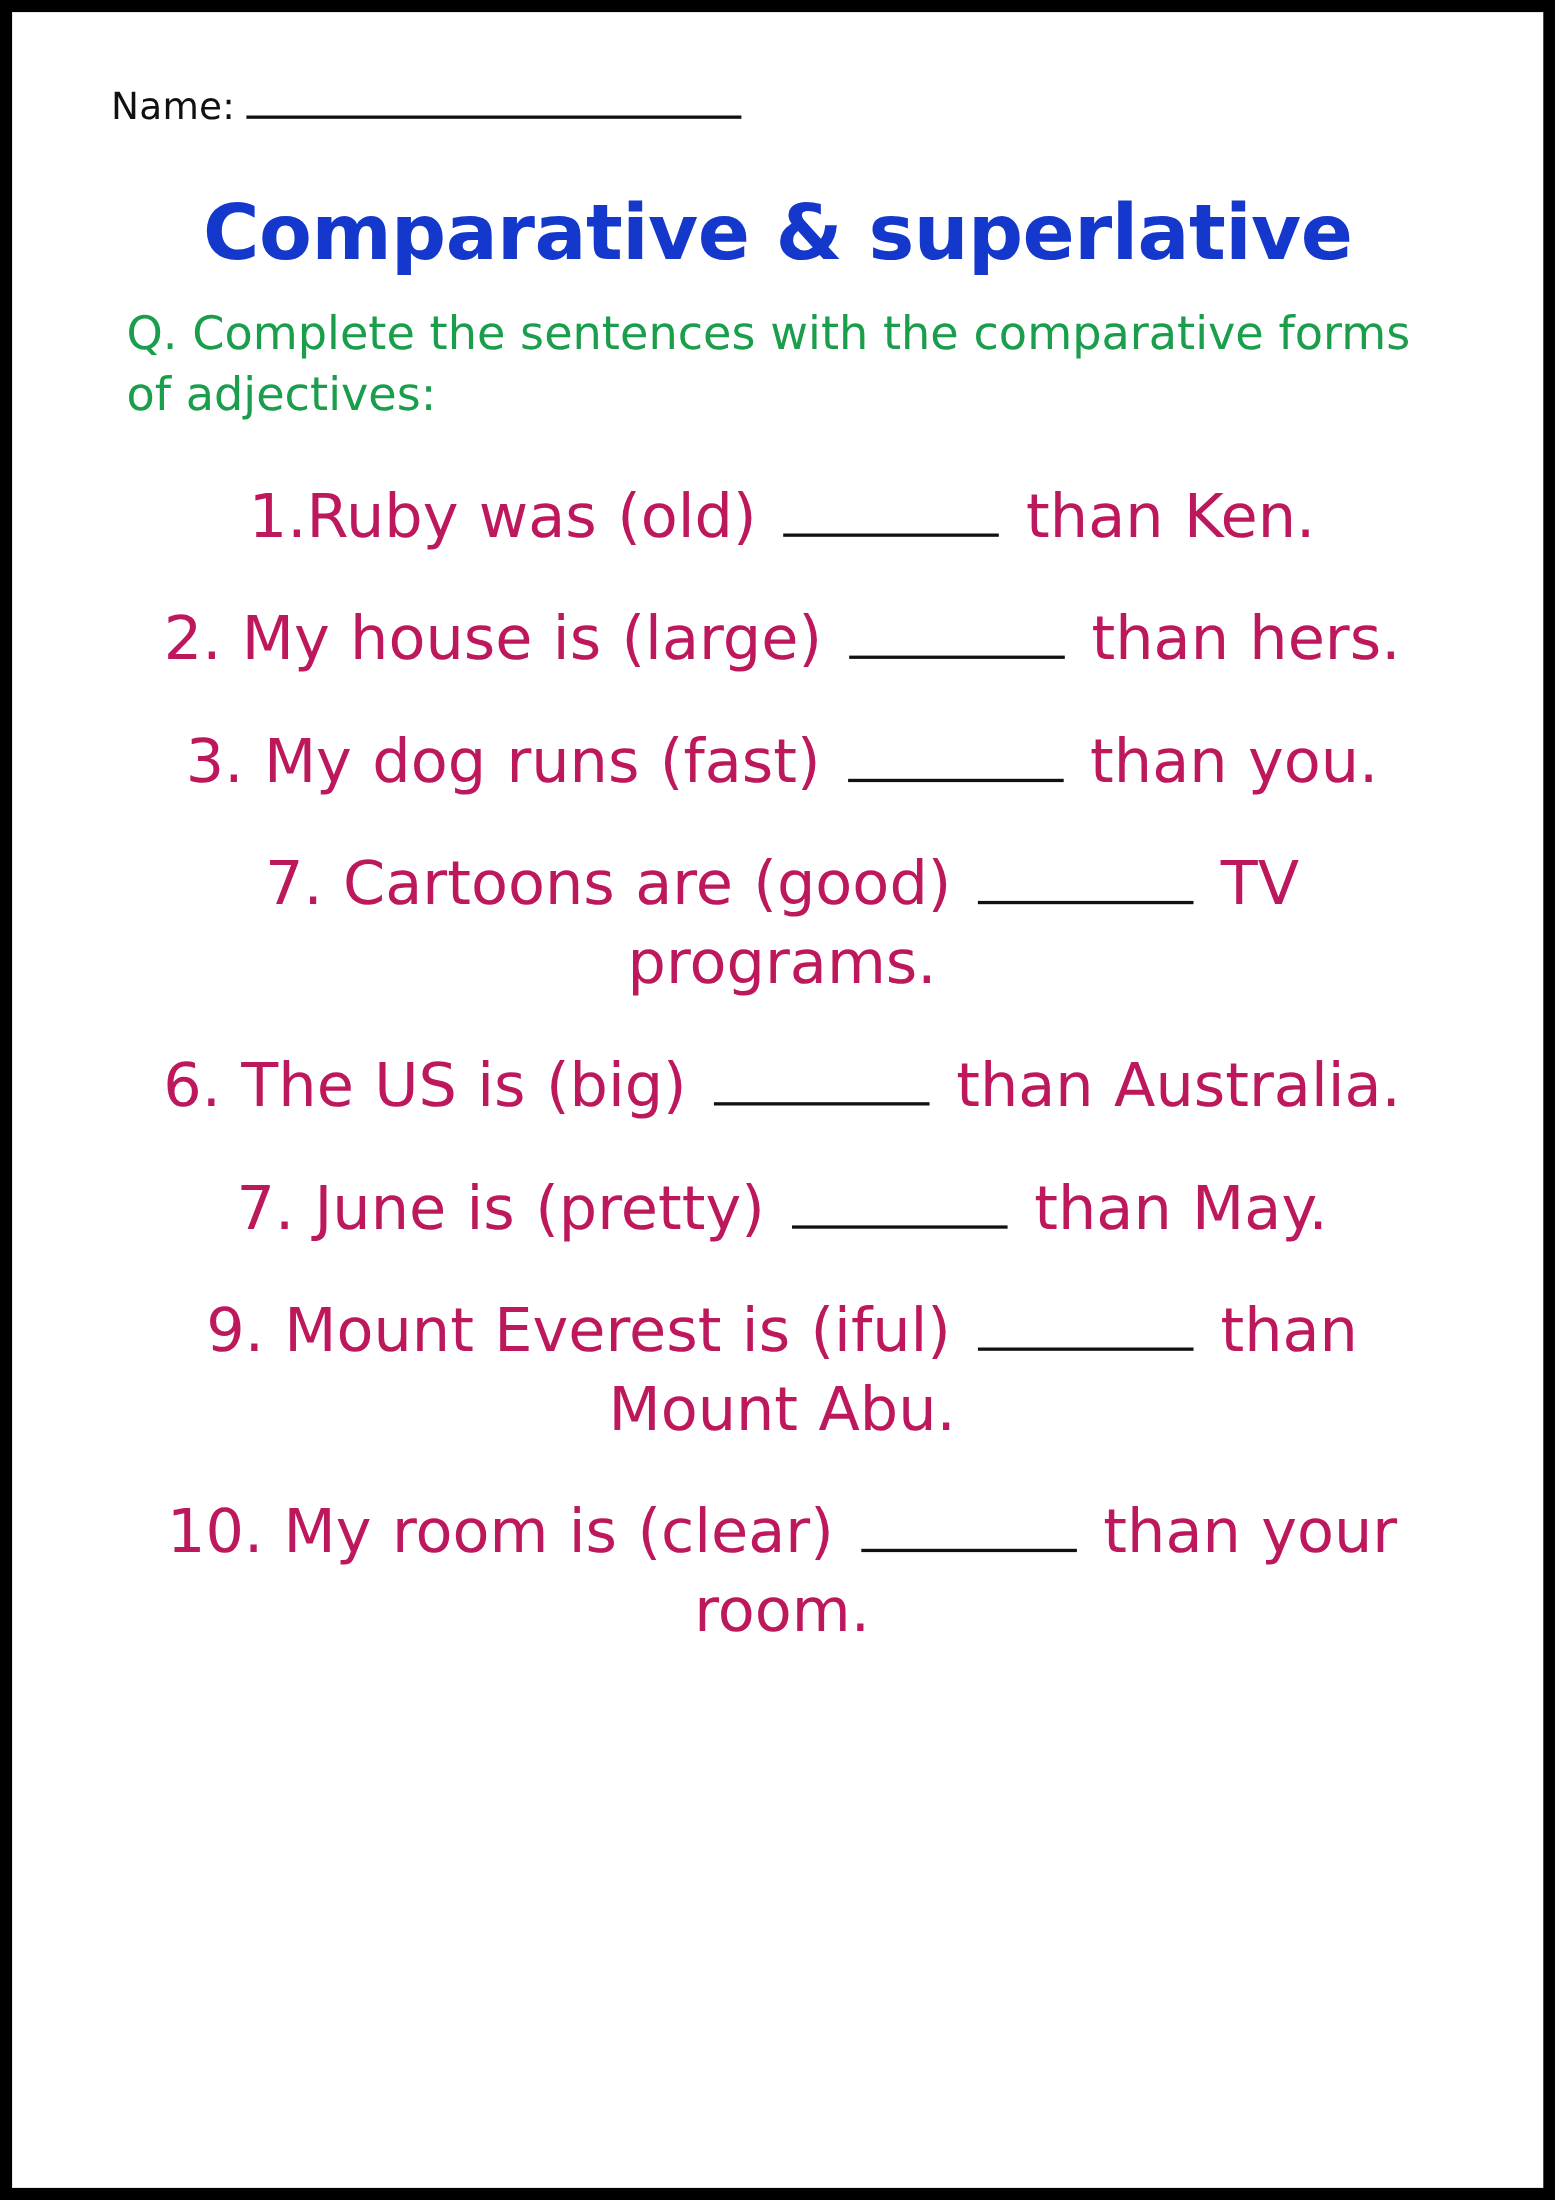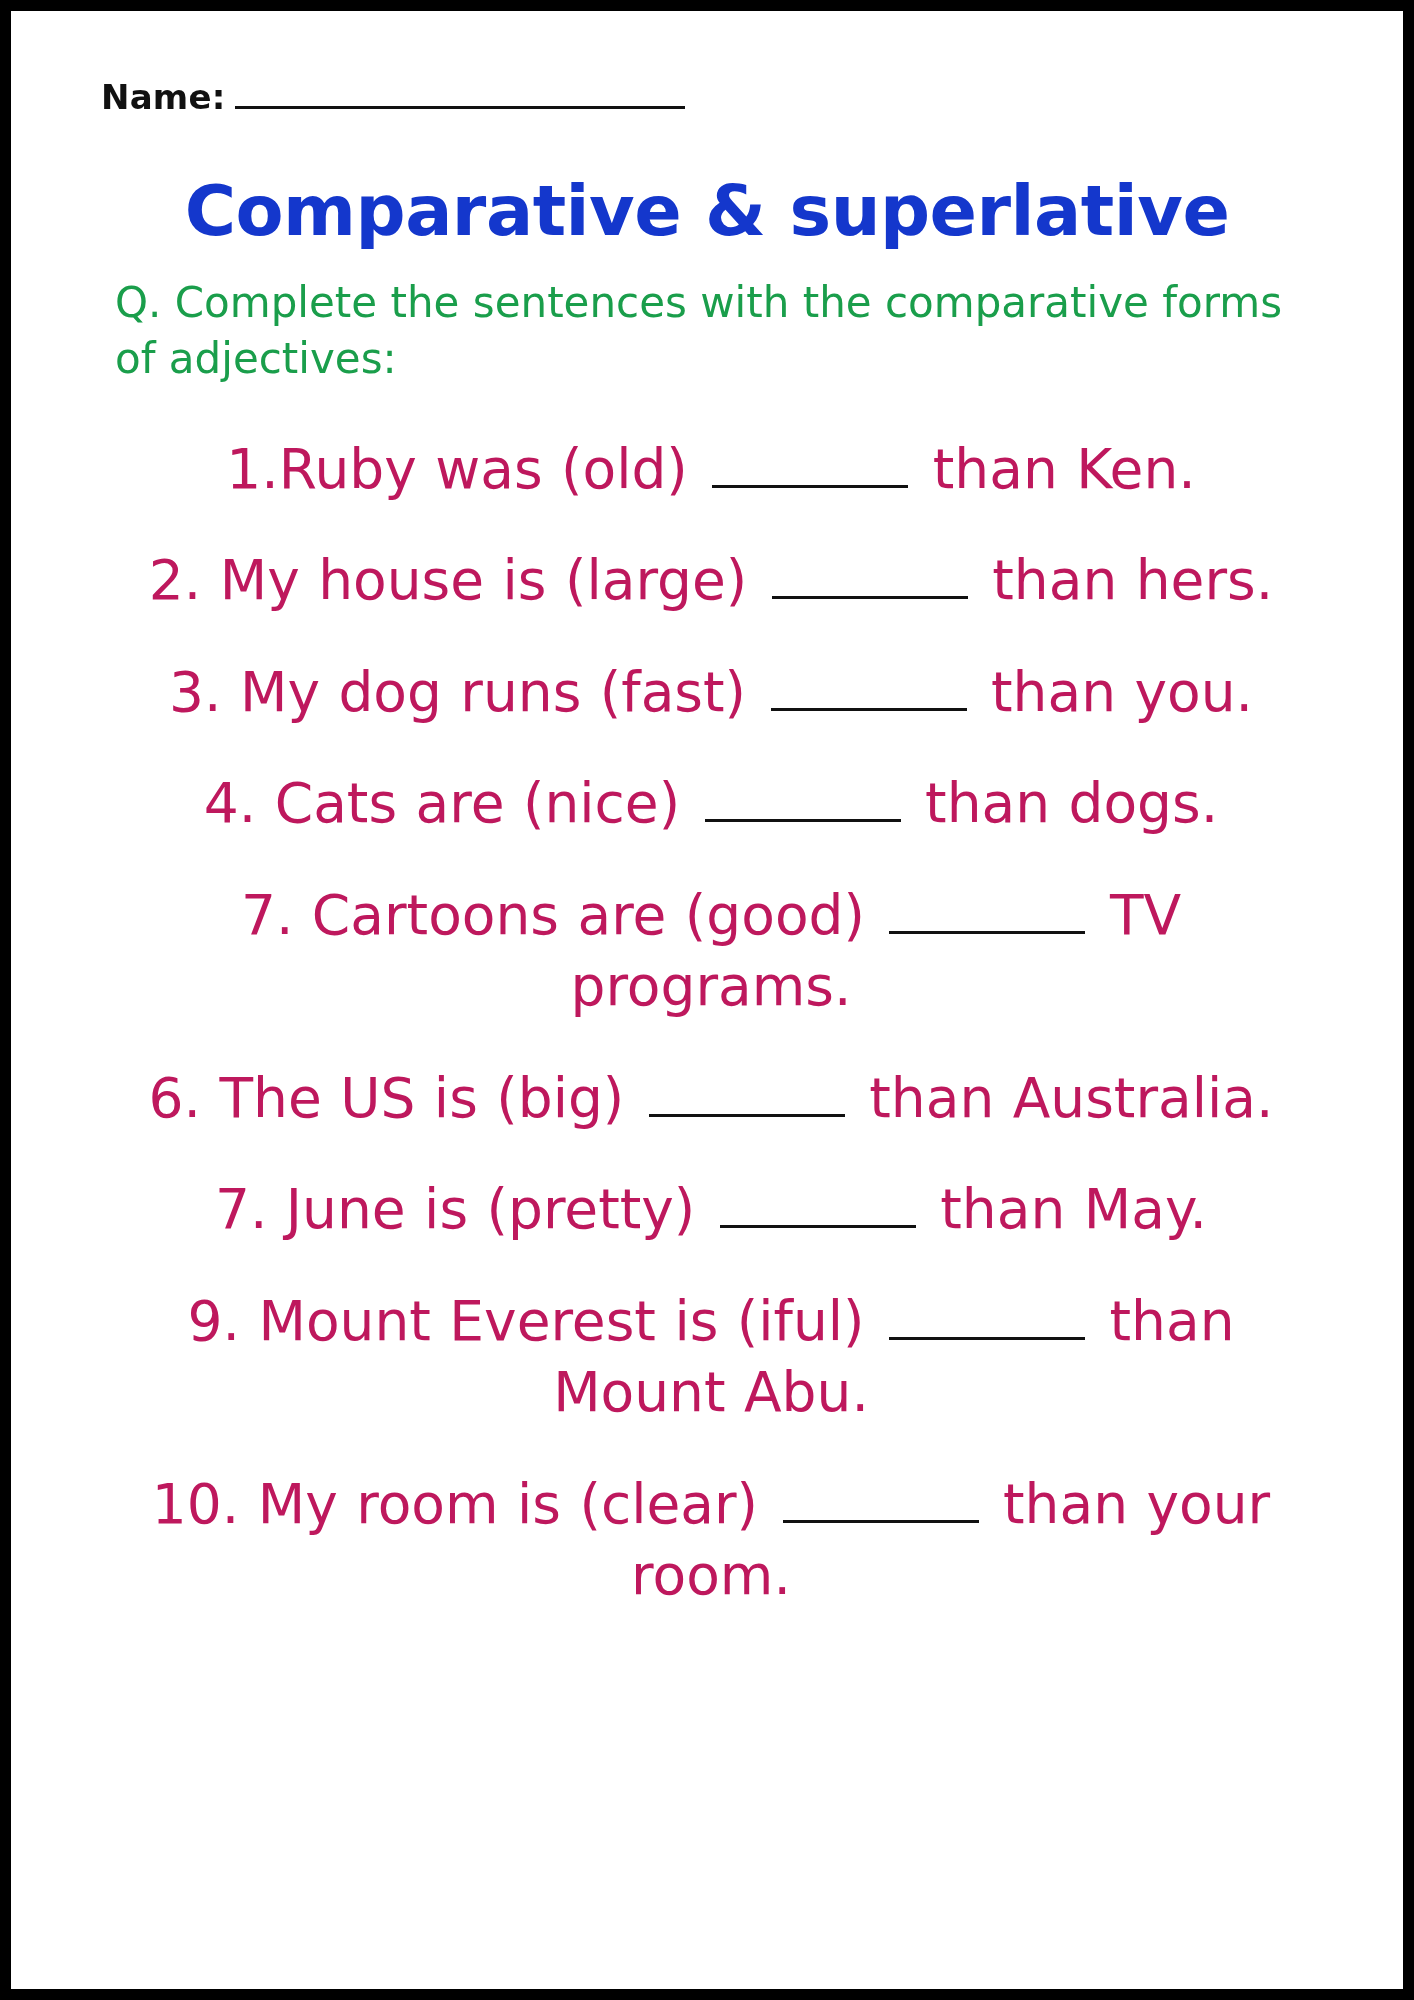--- a/index.html
+++ b/index.html
@@ -33,21 +33,20 @@
 
   
   .header-row {
     display: flex;
     align-items: baseline;
     justify-content: space-between;
     font-size: 34px;
     color: #111111;
     margin-top: 18px;
     margin-left: 30px;
-    font-weight: bold;
   }
   .field {
     display: flex;
     align-items: baseline;
     white-space: nowrap;
   }
   .field-label {
     font-size: 34px;
     color: #111111;
     letter-spacing: 0.2px;
@@ -135,25 +134,20 @@
         <span class="blank"></span>
         <span>than hers.</span>
       </div>
 
       <div class="q">
         <span>3. My dog runs (fast)</span>
         <span class="blank"></span>
         <span>than you.</span>
       </div>
 
-      <div class="q">
-        <span>4. Cats are (nice)</span>
-        <span class="blank"></span>
-        <span>than dogs.</span>
-      </div>
 
       <div class="q">
         <span>7. Cartoons are (good)</span>
         <span class="blank"></span>
         <span>TV programs.</span>
       </div>
 
       <div class="q">
         <span>6. The US is (big)</span>
         <span class="blank"></span>

